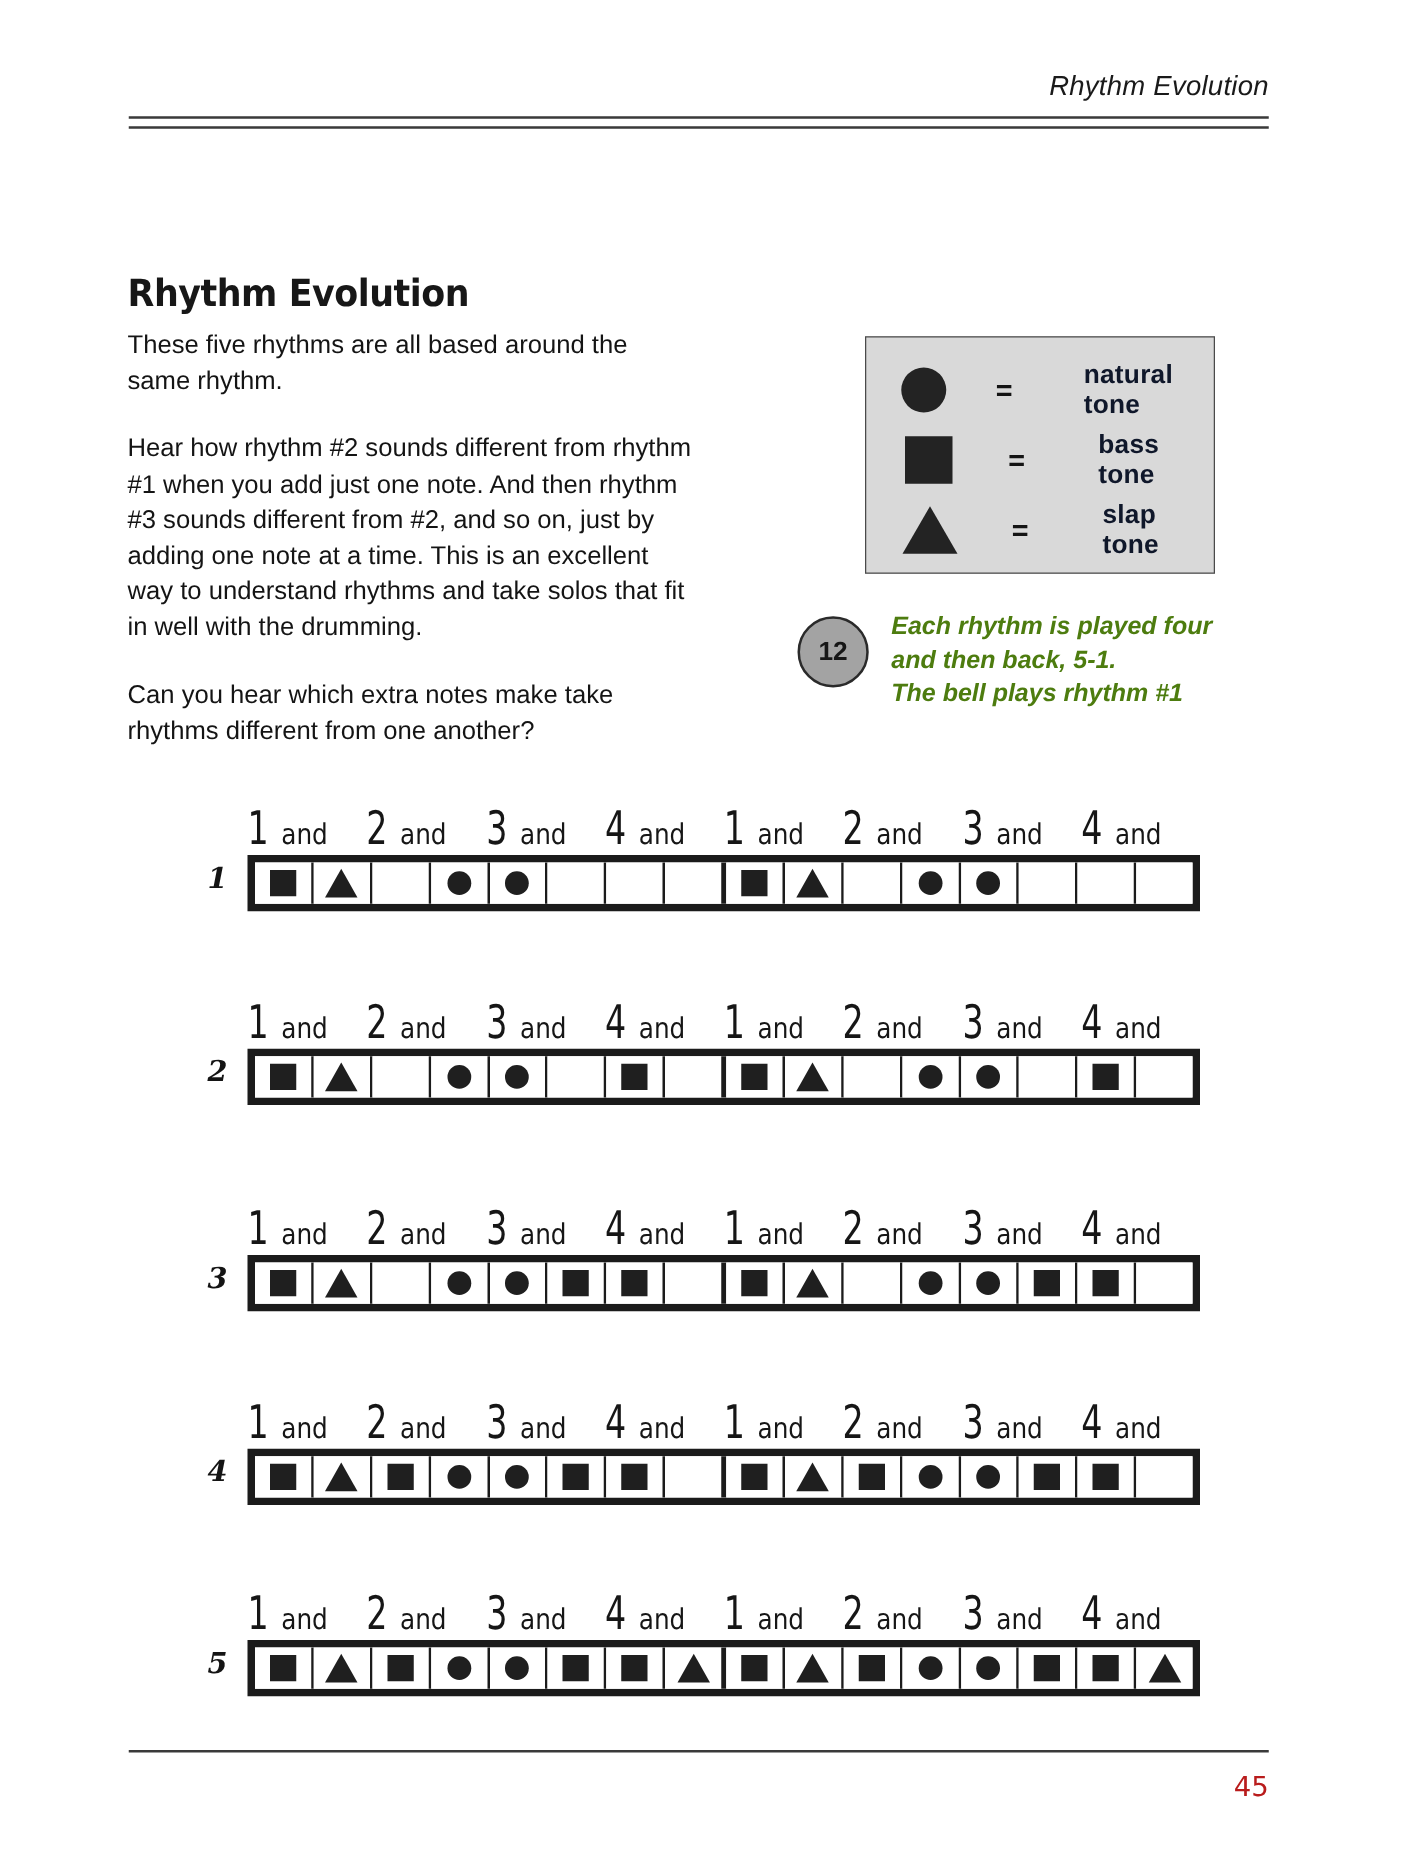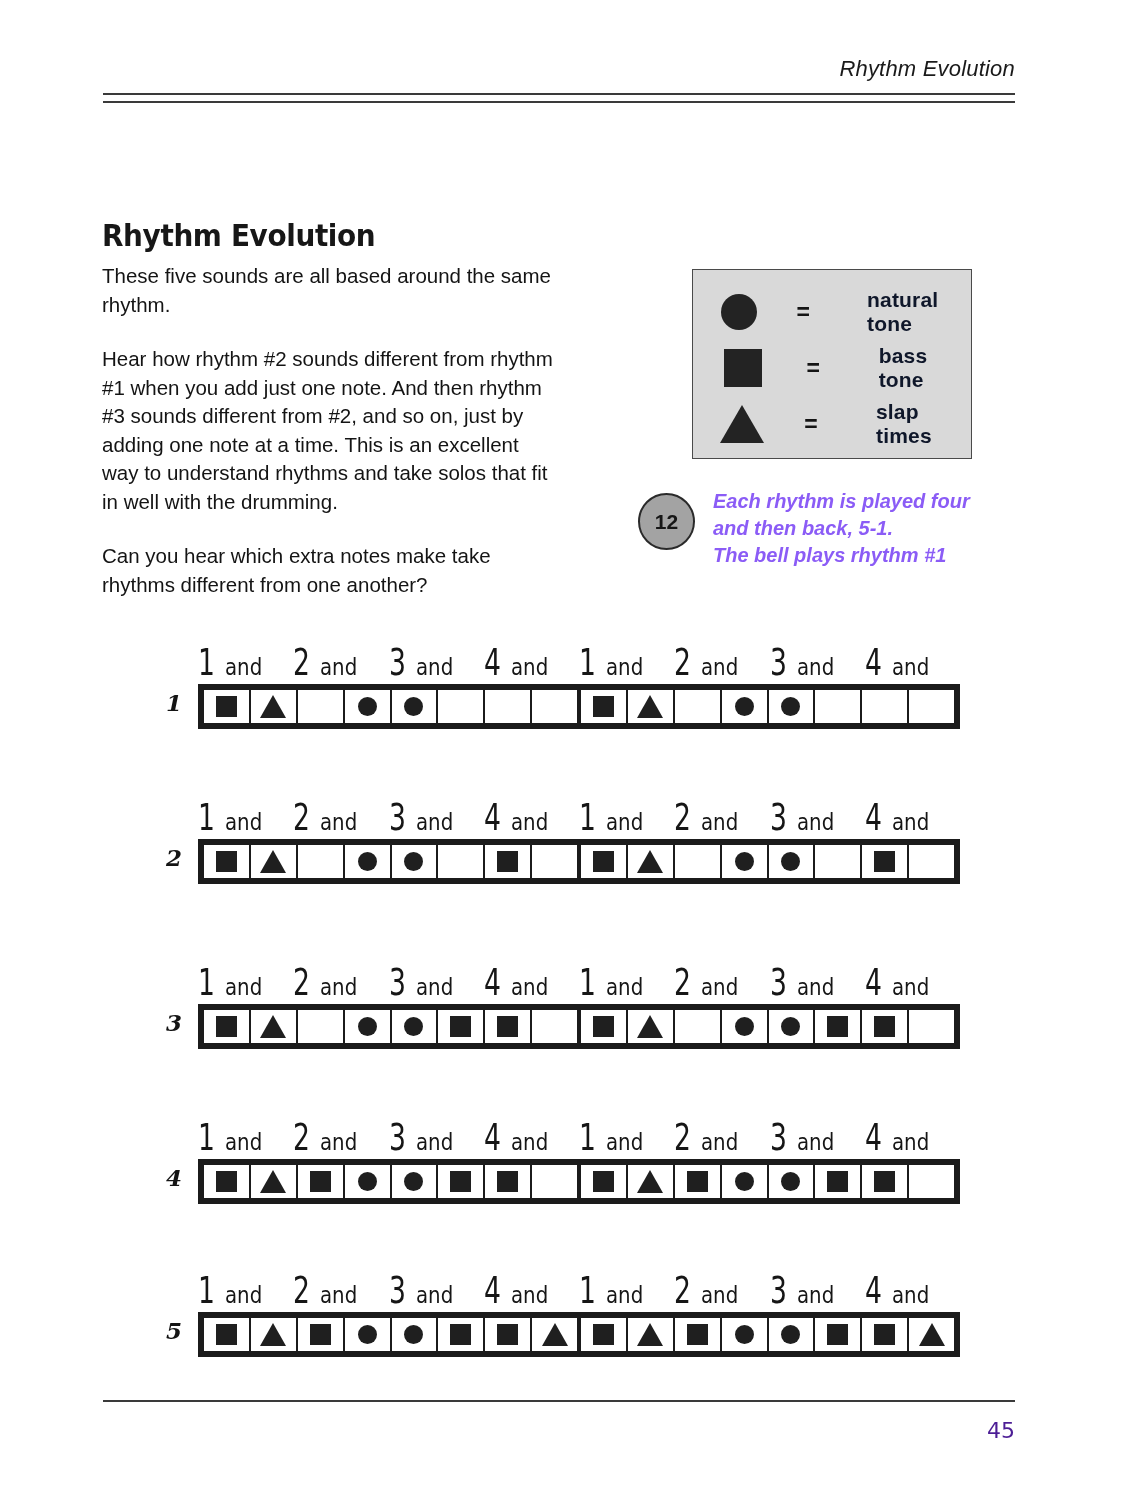--- a/index.html
+++ b/index.html
@@ -144,21 +144,21 @@
   }
   #track-note {
     position: absolute;
     left: 713px;
     top: 488px;
     width: 275px;
     font-style: italic;
     font-weight: bold;
     font-size: 20px;
     line-height: 27px;
-    color: #8b5cf6;
+    color: #4d7c0f;
   }
   #track-note div { white-space: nowrap; }
 
   
   .stave {
     position: absolute;
     left: 150px;
     width: 815px;
   }
   .stave.s1 { top: 637px; }
@@ -265,33 +265,33 @@
   }
   #page-number {
     position: absolute;
     left: 103px;
     top: 1418px;
     width: 912px;
     text-align: right;
     font-family: "DejaVu Sans", sans-serif;
     font-size: 22px;
     transform-origin: right center;
-    color: #4c1d95;
+    color: #b91c1c;
   }
 </style>
 </head>
 <body>
 
 <div id="running-head">Rhythm Evolution</div>
 <div id="header-rule"></div>
 
 <h1 id="page-title">Rhythm Evolution</h1>
 
 <div id="intro-copy">
-  <p>These five sounds are all based around the same rhythm.</p>
+  <p>These five rhythms are all based around the same rhythm.</p>
   <p>Hear how rhythm #2 sounds different from rhythm #1 when you add just one note.  And then rhythm #3 sounds different from #2, and so on, just by adding one note at a time.  This is an excellent way to understand rhythms and take solos that fit in well with the drumming.</p>
   <p>Can you hear which extra notes make take rhythms different from one another?</p>
 </div>
 
 <div id="legend-box">
   <div class="legend-row r0">
     <span class="legend-glyph-cell">
         <span class="glyph-circle"></span>
       </span>
     <span class="legend-eq">=</span>
@@ -302,21 +302,21 @@
         <span class="glyph-square"></span>
       </span>
     <span class="legend-eq">=</span>
     <span class="legend-label">bass tone</span>
   </div>
   <div class="legend-row r2">
     <span class="legend-glyph-cell">
         <span class="glyph-triangle"></span>
       </span>
     <span class="legend-eq">=</span>
-    <span class="legend-label">slap times</span>
+    <span class="legend-label">slap tone</span>
   </div>
 </div>
 
 <div id="track-badge">12</div>
 <div id="track-note">
   <div>Each rhythm is played four</div>
   <div>and then back, 5-1.</div>
   <div>The bell plays rhythm #1</div>
 </div>
 

